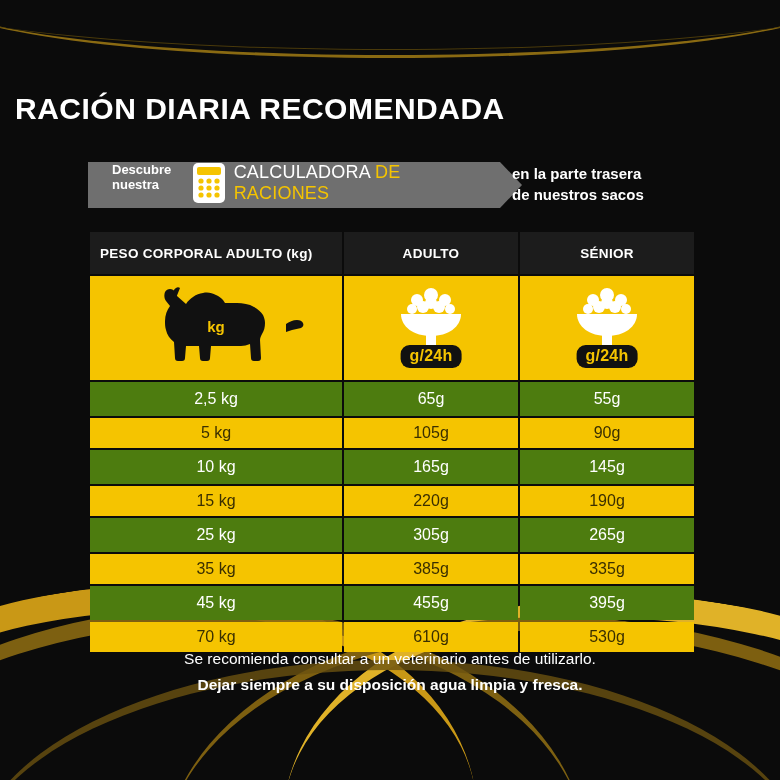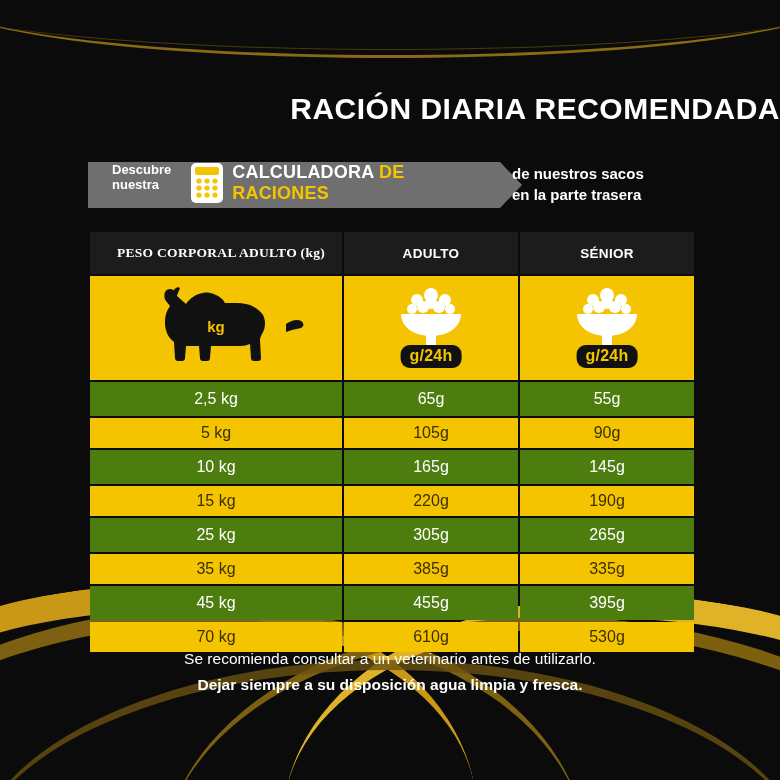--- a/index.html
+++ b/index.html
@@ -77,22 +77,22 @@
   }
 
   .inner {
     position: absolute;
     left: 0; top: 0; right: 0; bottom: 0;
     z-index: 5;
   }
 
   h1.title {
     position: absolute;
-    top: 92px; left: 8px; right: 0;
-    text-align: right;
+    top: 92px; left: 15px; right: 0;
+    text-align: left;
     color: #ffffff;
     font-size: 30px;
     font-weight: bold;
     letter-spacing: .5px;
   }
 
   
   .banner-row {
     position: absolute;
     top: 162px; left: 88px;
@@ -124,21 +124,21 @@
     width: 78px;
   }
   .calc-icon {
     width: 34px; height: 42px;
     margin: 0 8px 0 2px;
     position: relative;
   }
   .banner-main {
     color: #ffffff;
     font-size: 18px;
-    font-weight: bold;
+    font-weight: normal;
     letter-spacing: .2px;
   }
   .banner-main .hl { color: #f5c400; }
   .banner-right {
     position: absolute;
     left: 424px; top: 1px;
     color: #ffffff;
     font-size: 15px;
     font-weight: bold;
     line-height: 21px;
@@ -158,21 +158,21 @@
     vertical-align: middle;
   }
   .hdr {
     background: #1c1c1c;
     color: #ffffff;
     font-size: 13.5px;
     font-weight: bold;
     height: 42px;
     letter-spacing: .3px;
   }
-  .hdr.first { text-align: center; padding-left: 10px; font-family: Liberation Serif, serif; }
+  .hdr.first { text-align: left; padding-left: 10px; }
   .col1 { width: 252px; }
   .col2 { width: 174px; }
   .col3 { width: 174px; }
 
   .iconrow td {
     background: #f5c400;
     height: 104px;
   }
 
   .dogwrap { position: relative; height: 104px; }
@@ -250,22 +250,22 @@
             <circle cx="9" cy="33" r="2.6" fill="#f5c400"></circle>
             <circle cx="17" cy="33" r="2.6" fill="#f5c400"></circle>
             <circle cx="25" cy="33" r="2.6" fill="#f5c400"></circle>
           </svg>
         </div>
         <div class="banner-main">
           <span>CALCULADORA </span><span class="hl">DE RACIONES</span>
         </div>
       </div>
       <div class="banner-right">
+        <div>en la parte trasera</div>
         <div>de nuestros sacos</div>
-        <div>en la parte trasera</div>
       </div>
     </div>
 
     <table class="rations">
       <thead>
         <tr>
           <th class="hdr first col1">PESO CORPORAL ADULTO (kg)</th>
           <th class="hdr col2">ADULTO</th>
           <th class="hdr col3">SÉNIOR</th>
         </tr>

